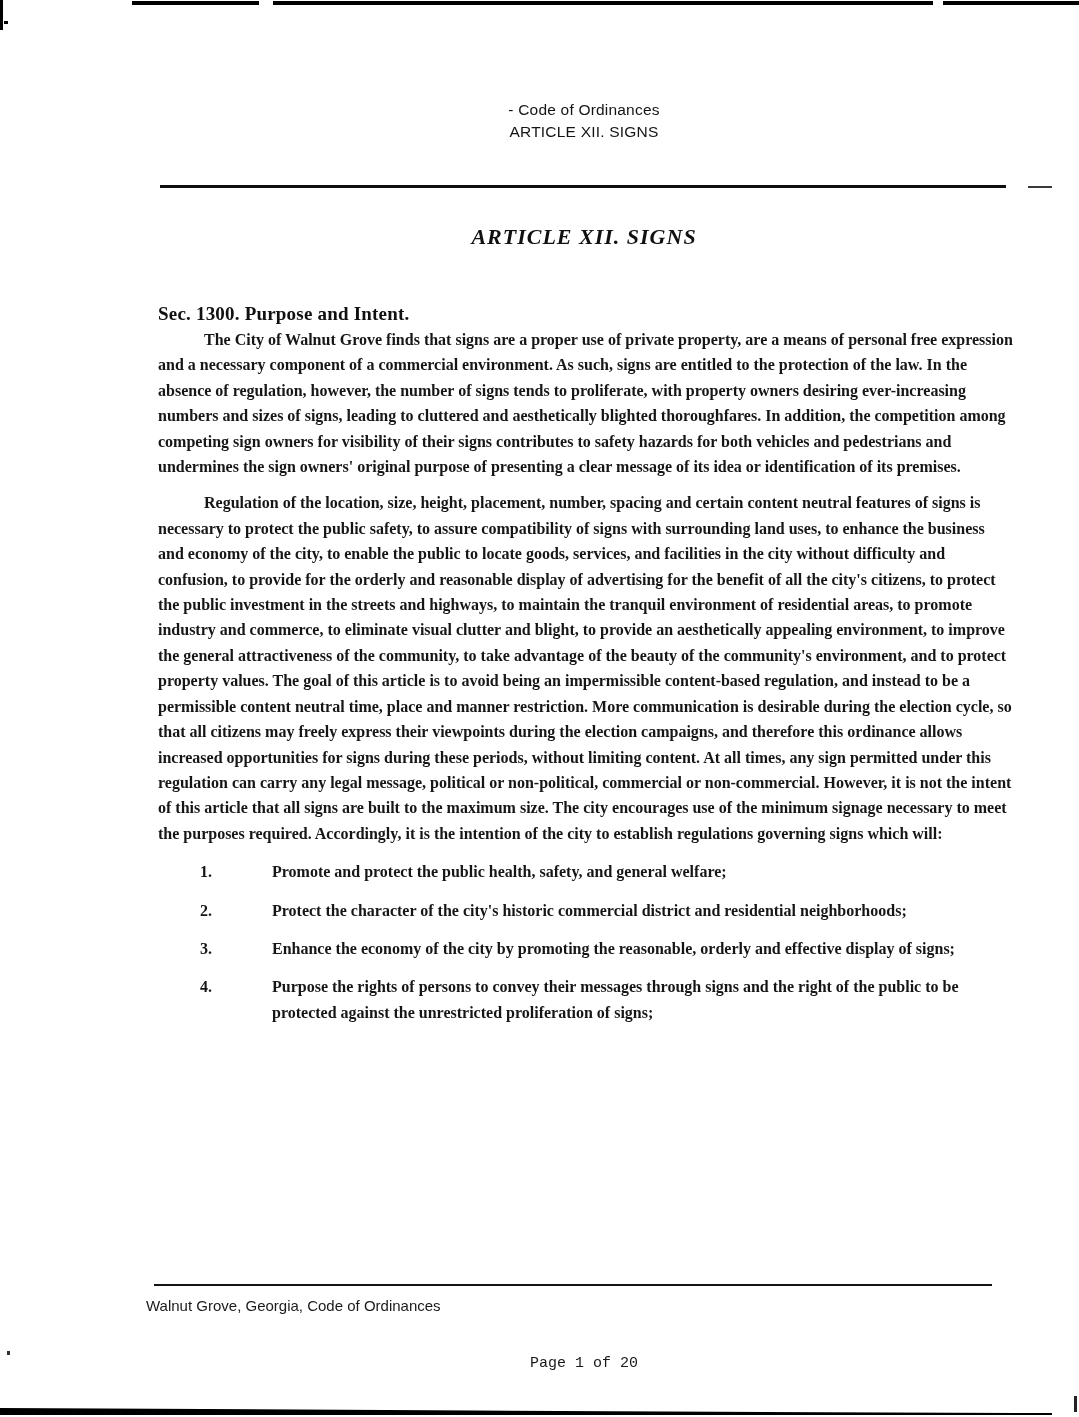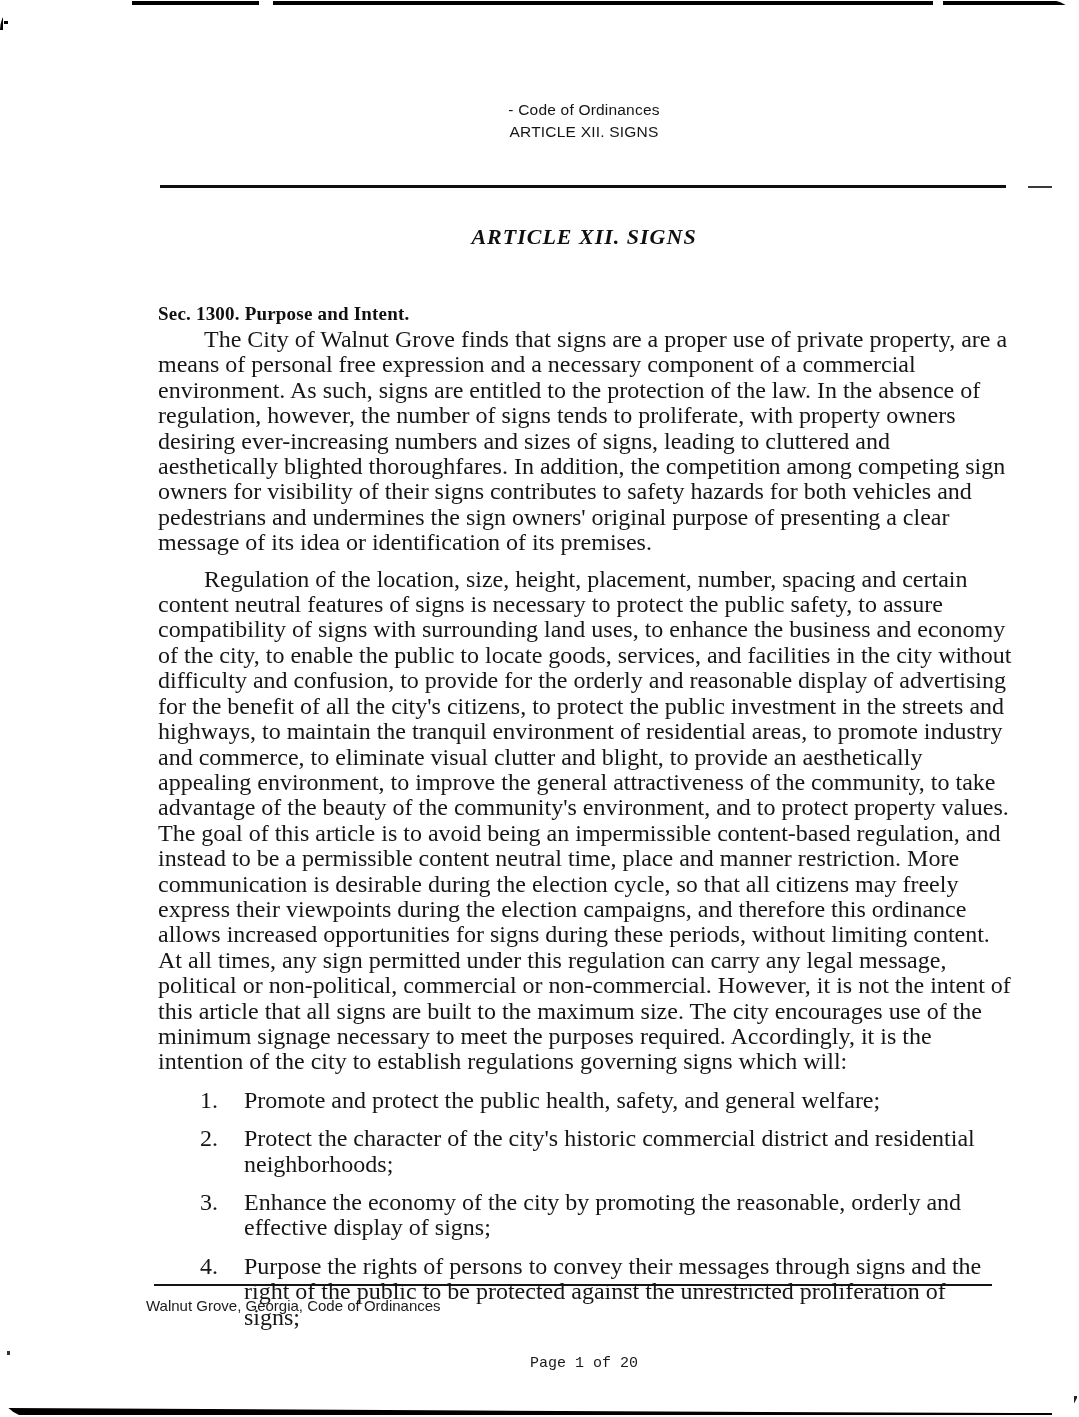--- a/index.html
+++ b/index.html
@@ -8,21 +8,20 @@
     background: #ffffff;
     font-family: "Liberation Serif", serif;
     -webkit-font-smoothing: antialiased;
   }
   .sheet {
     position: relative;
     width: 1079px; height: 1417px;
     background: #fff;
     color: #161616;
     overflow: hidden;
-    border-radius: 30px;
   }
 
   
   .edge-top {
     position: absolute; top: 1px; left: 132px; width: 947px; height: 4px;
     background: linear-gradient(90deg,
       #000 0%, #000 13.4%, transparent 13.4%, transparent 14.9%,
       #000 14.9%, #000 84.6%, transparent 84.6%, transparent 85.6%,
       #000 85.6%, #000 100%);
   }
@@ -63,29 +62,30 @@
     position: absolute; top: 289px; left: 158px;
     font-family: "Liberation Serif", serif;
     font-weight: bold; font-size: 19px;
     color: #101010; letter-spacing: 0.2px; margin-top: 14px;
   }
 
   
   .body-text {
     position: absolute; top: 327px; left: 158px; width: 856px;
     font-family: "Liberation Serif", serif;
-    font-size: 24px; line-height: 25.4px;
+    font-size: 16px; line-height: 25.4px;
     color: #161616;
     text-align: left;
+    font-weight: bold;
   }
   .body-text p { margin: 0 0 11px 0; text-indent: 46px; }
   .numbered-list { margin-top: 13px; }
   .list-item { display: flex; margin-bottom: 13px; padding-left: 42px; }
   .list-num { flex: none; width: 44px; }
-  .list-text { flex: 1; max-width: 745px; }
+  .list-text { flex: 1; max-width: 745px; margin-left: 28px; }
 
   
   .footer-block {
     position: absolute; top: 1293px; left: 146px; width: 852px;
     font-family: Liberation Sans, sans-serif;
     font-size: 15px; line-height: 25px;
     color: #1a1a1a;
   }
   .page-indicator {
     position: absolute; top: 1355px; left: 158px; width: 852px;

